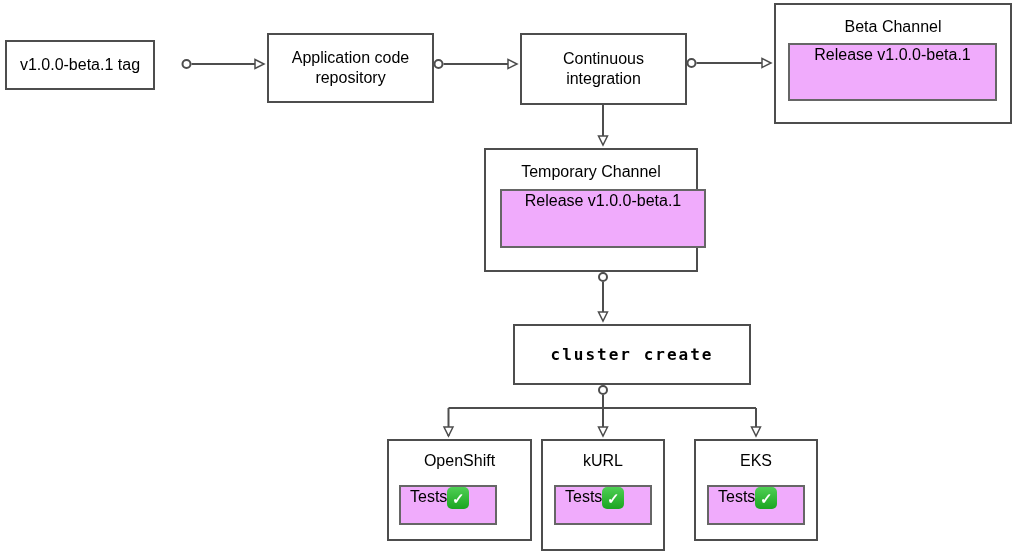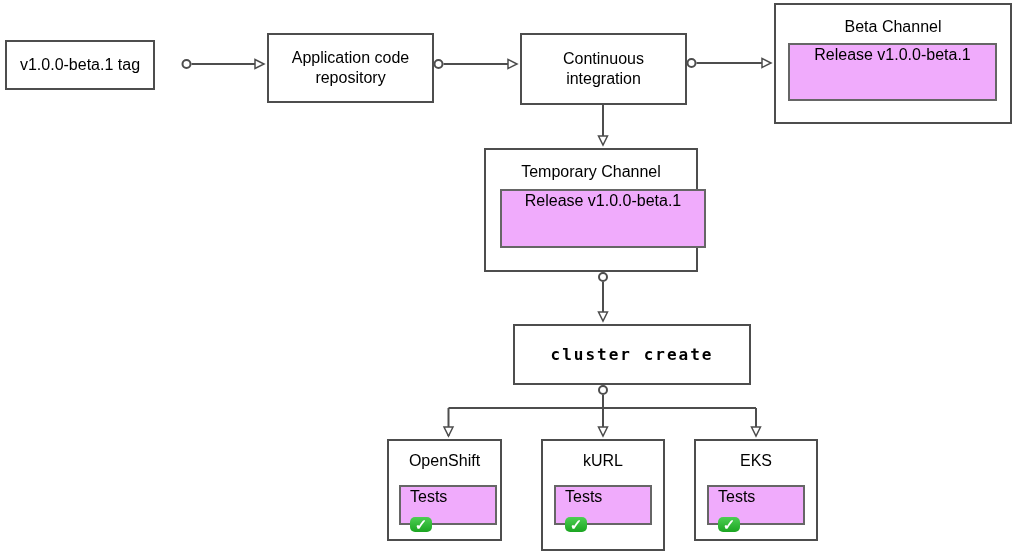--- a/index.html
+++ b/index.html
@@ -56,22 +56,20 @@
     background: #f0abfc;
     display: flex;
     align-items: flex-start;
     justify-content: center;
     text-align: center;
     font-size: 16px;
   }
   .tests-box {
     justify-content: flex-start;
     padding-left: 9px;
-    gap: 10px;
-    flex-direction: column;
   }
   .check {
     display: inline-flex;
     align-items: center;
     justify-content: center;
     width: 22px;
     height: 22px;
     border-radius: 5px;
     background: linear-gradient(180deg, #4ecf54 0%, #1ba521 100%);
     color: #ffffff;
@@ -140,21 +138,21 @@
     <div class="group-title" style="top:12px;">Temporary Channel</div>
     <div class="inner-box" style="left:14px; top:39px; width:206px; height:59px;">
       <span>Release v1.0.0-beta.1</span>
     </div>
   </div>
 
   <div class="node simple mono" style="left:484px; top:324px; width:238px; height:61px;margin-left:29px;">
     <span>cluster create</span>
   </div>
 
-  <div class="node" style="left:387px; top:439px; width:115px; height:102px;padding-left:25px;">
+  <div class="node" style="left:387px; top:439px; width:145px; height:102px;padding-left:25px;">
     <div class="group-title" style="top:10px;">OpenShift</div>
     <div class="inner-box tests-box" style="left:10px; top:44px; width:98px; height:40px;">
       <span>Tests</span>
       <span class="check">✓</span>
     </div>
   </div>
 
   <div class="node" style="left:541px; top:439px; width:124px; height:112px;text-decoration:underline;">
     <div class="group-title" style="top:10px;">kURL</div>
     <div class="inner-box tests-box" style="left:11px; top:44px; width:98px; height:40px;">

